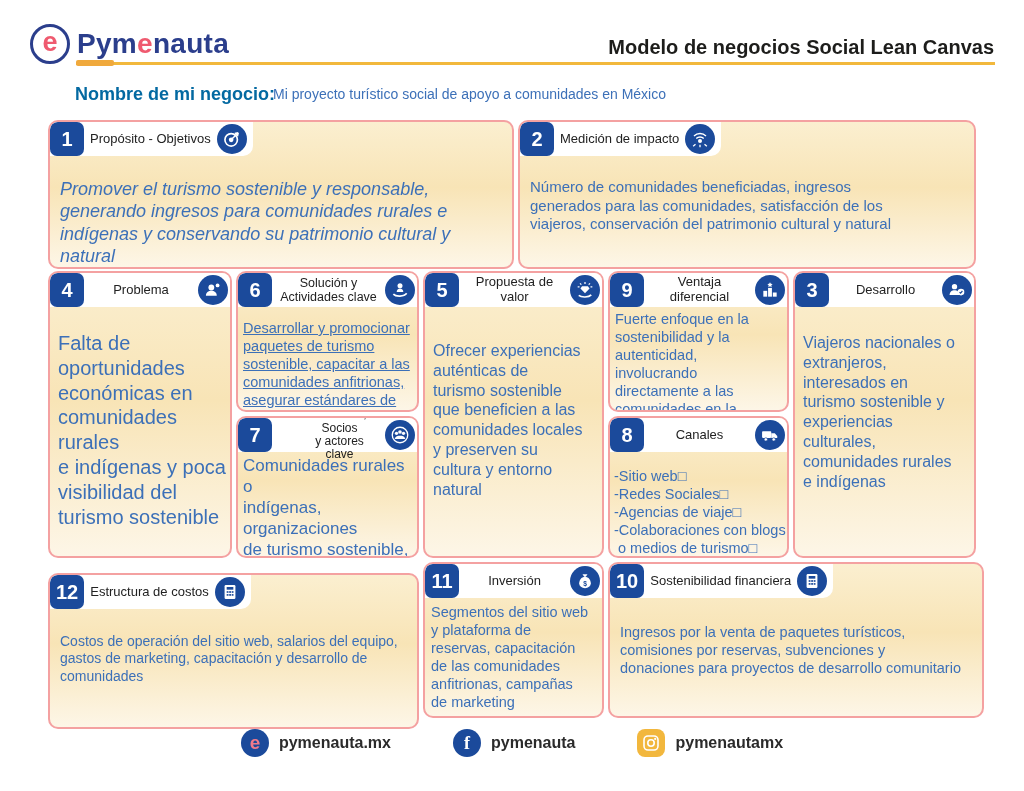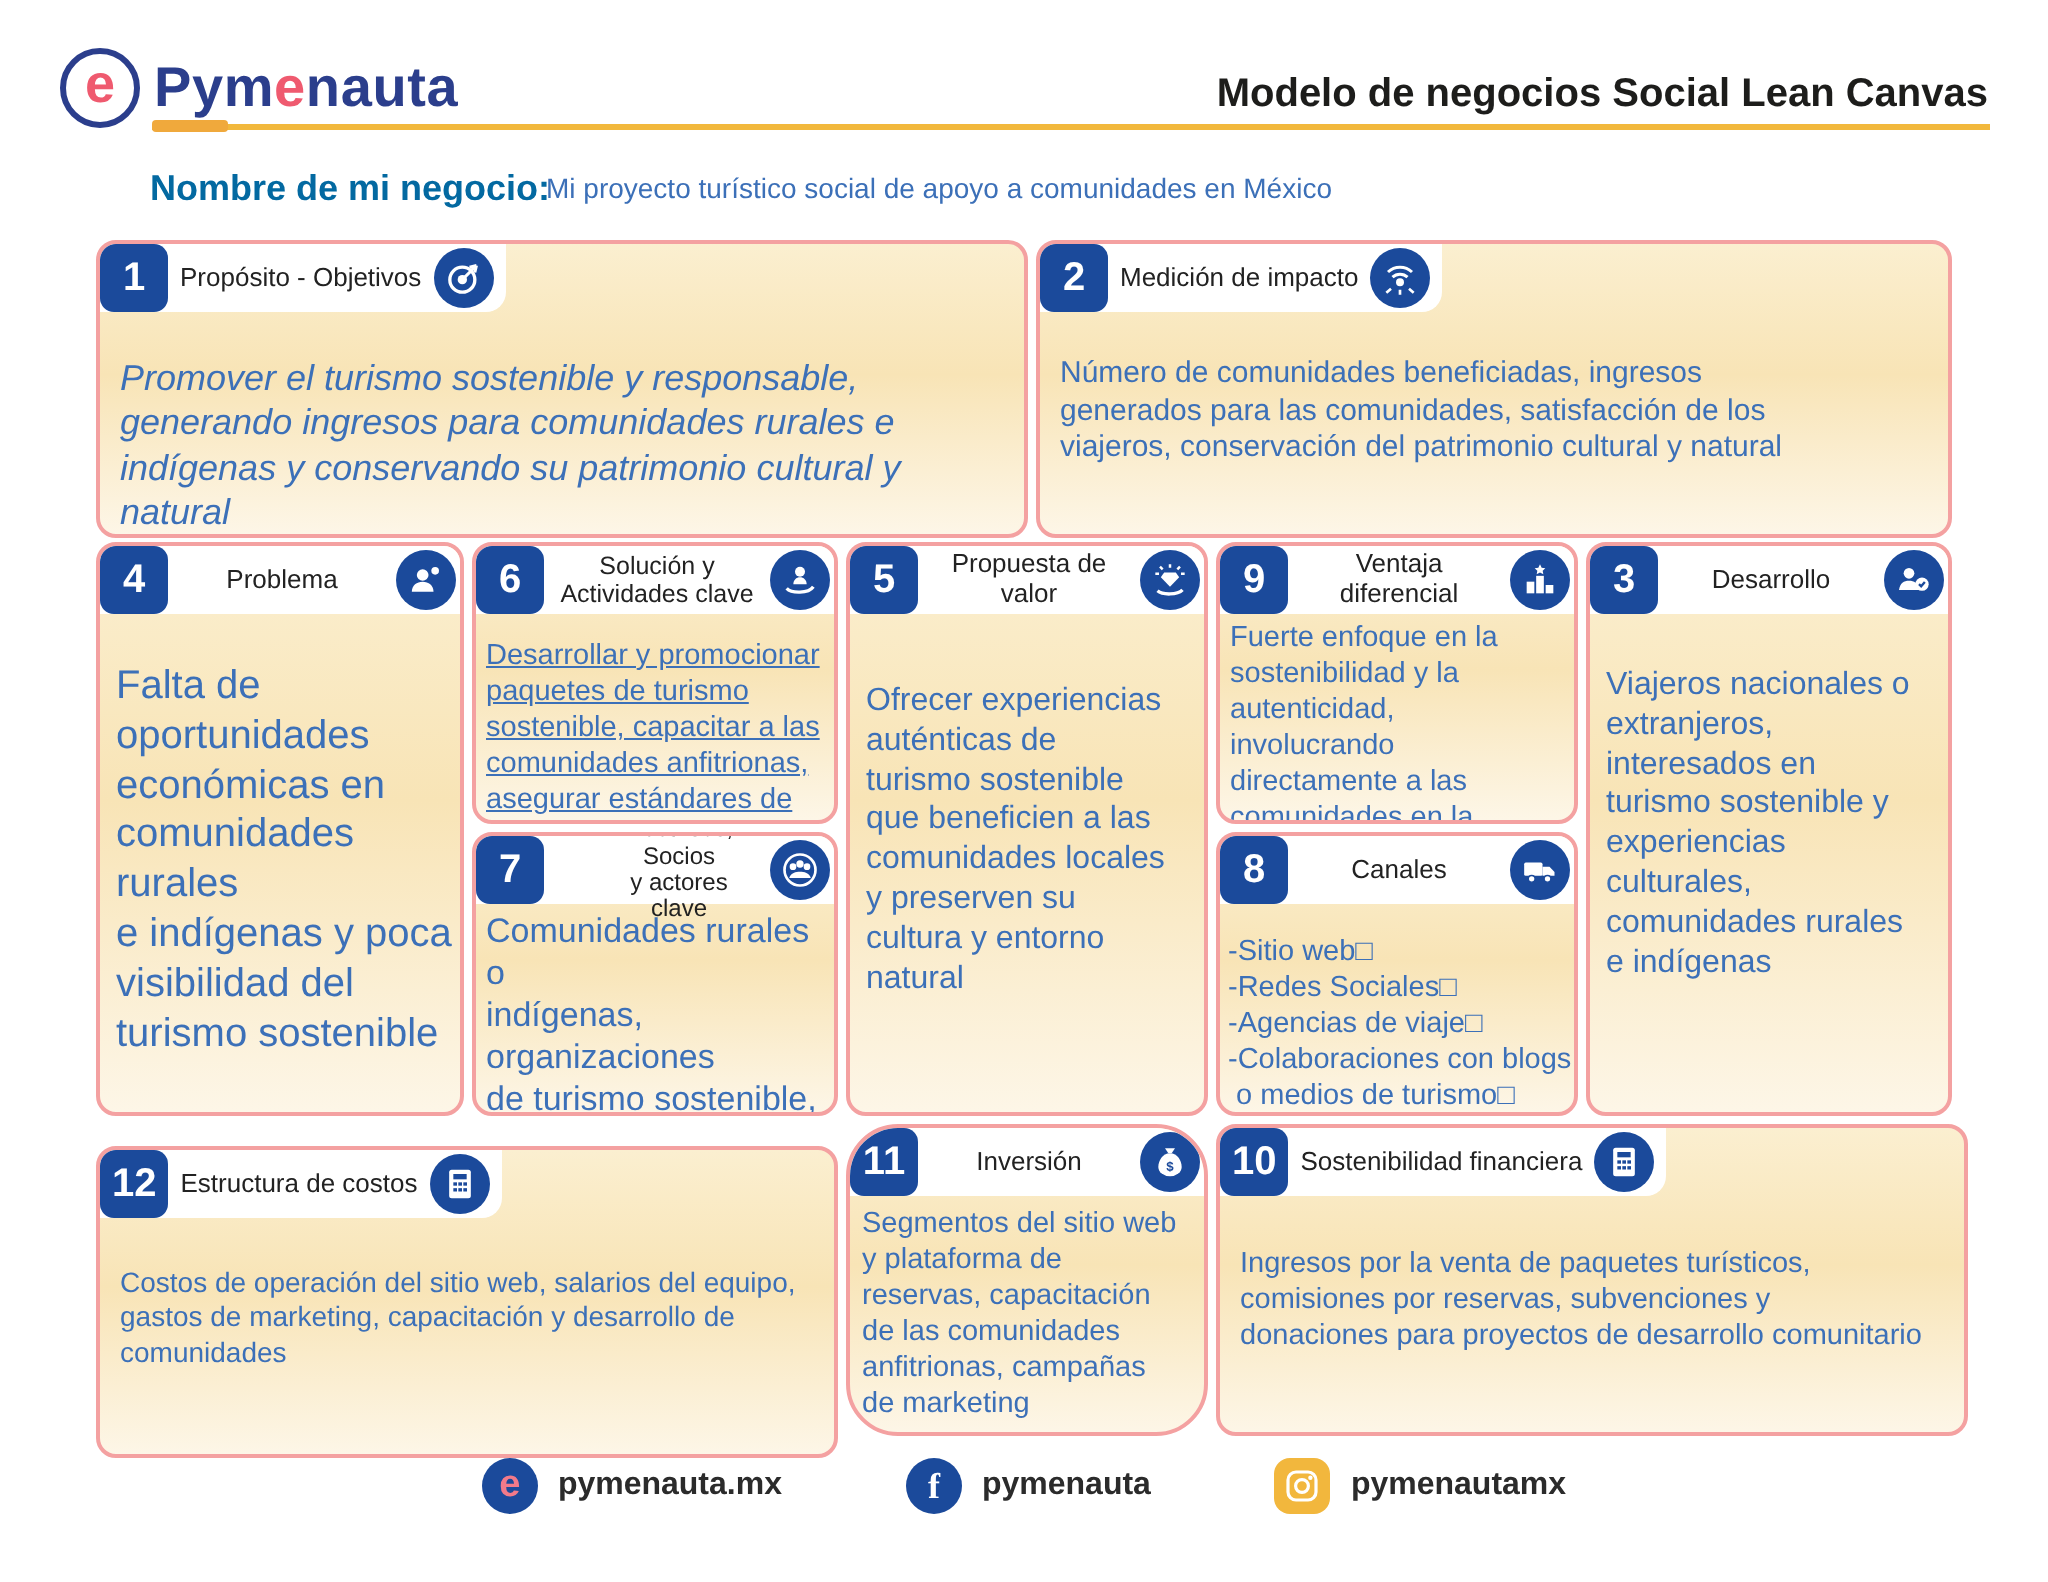--- a/index.html
+++ b/index.html
@@ -268,21 +268,21 @@
               <rect x="14" y="14.5" width="2.2" height="2"></rect>
             </g>
           </svg>
       </div>
     </div>
     <div class="box-body" style="font-size:14px; padding-top:24px;">Costos de operación del sitio web, salarios del equipo,
 gastos de marketing, capacitación y desarrollo de
 comunidades</div>
   </div>
 
-  <div class="box" style="left:423px; top:562px; width:181px; height:156px;border-radius:26px;">
+  <div class="box" style="left:423px; top:562px; width:181px; height:156px;">
     <div class="box-header full">
       <div class="num">11</div>
       <div class="box-title">Inversión</div>
       <div class="icon-circle">
         <svg viewBox="0 0 24 24">
             <path d="M9 3.8 h6 l-2 3 h-2 z" fill="#fff"></path>
             <path d="M12 6.8 c-4.5 0-7 4.6-7 8.2 a7 5.6 0 0 0 14 0 c0-3.6-2.5-8.2-7-8.2 z" fill="#fff"></path>
             <text x="12" y="17.6" text-anchor="middle" font-size="8" font-weight="bold" fill="#1B4A9B">$</text>
           </svg>
       </div>

